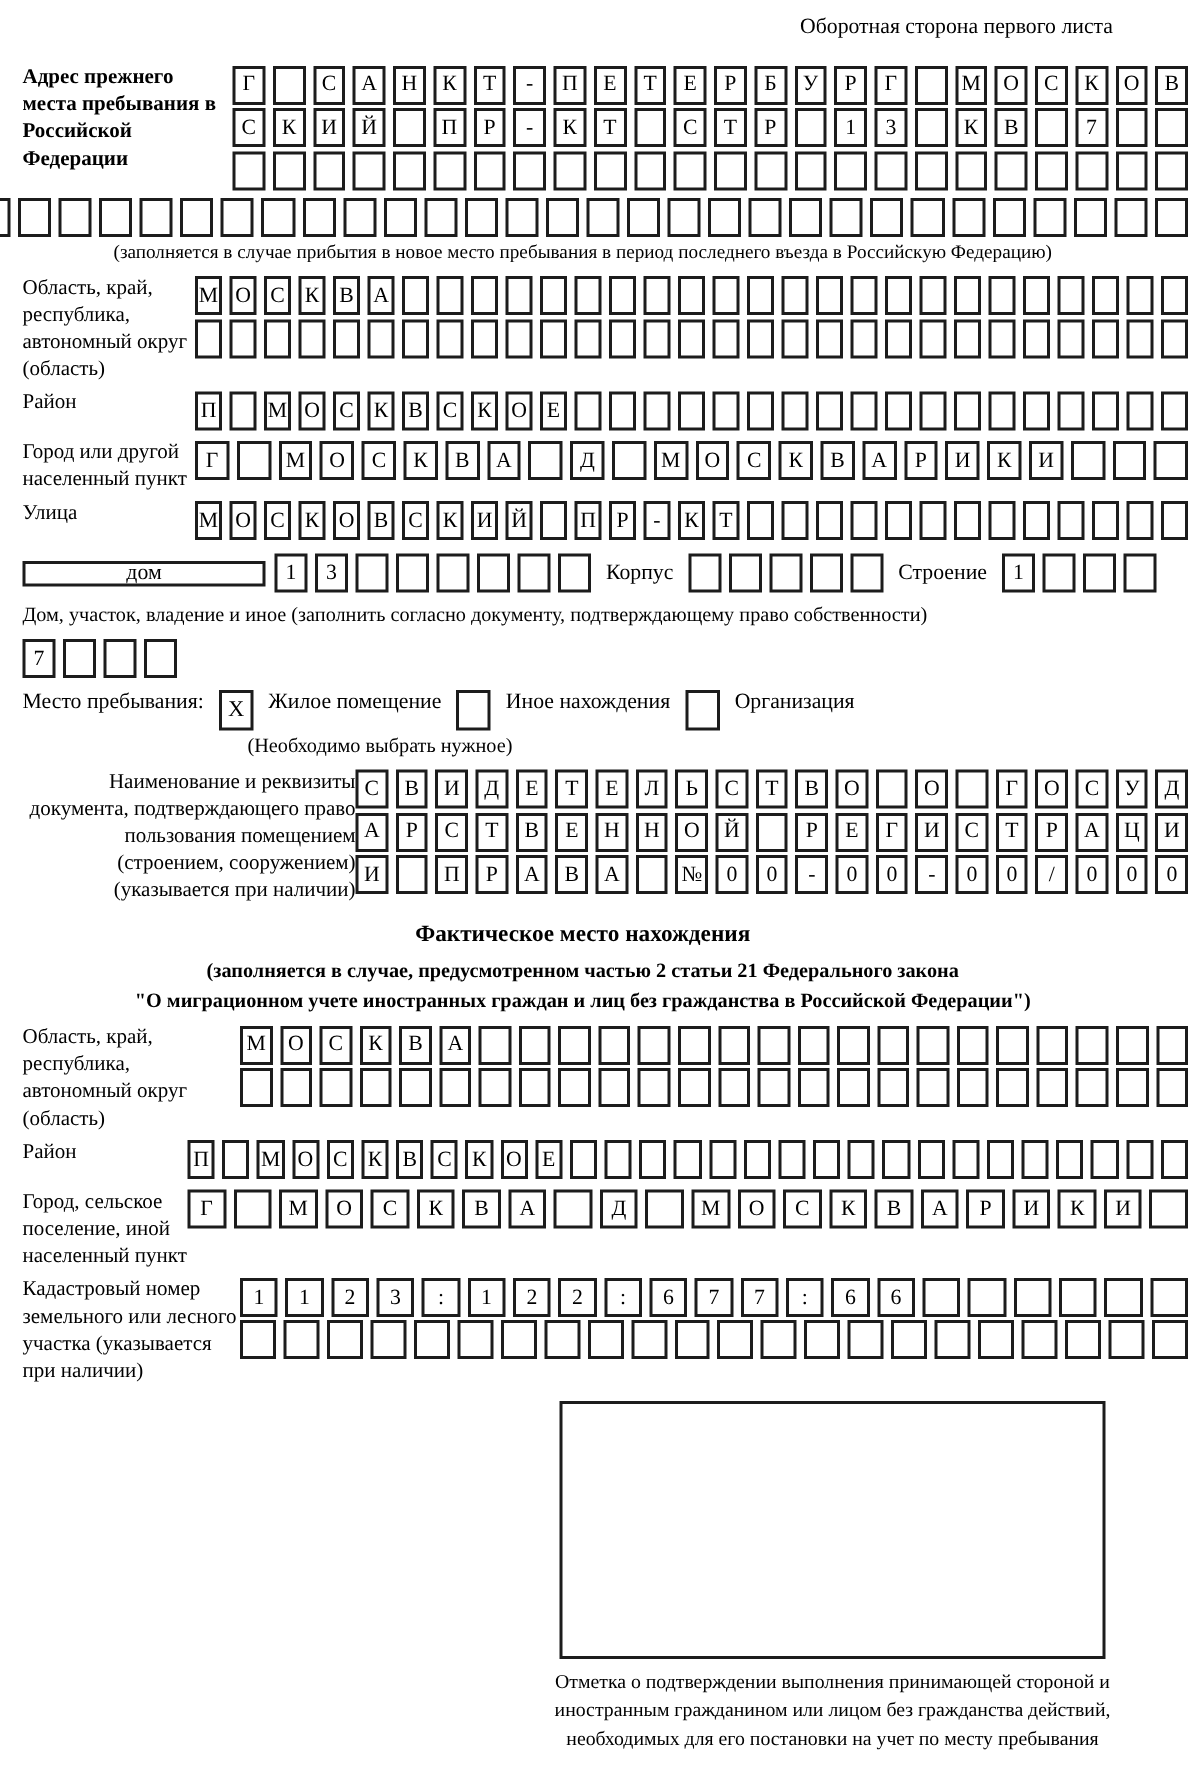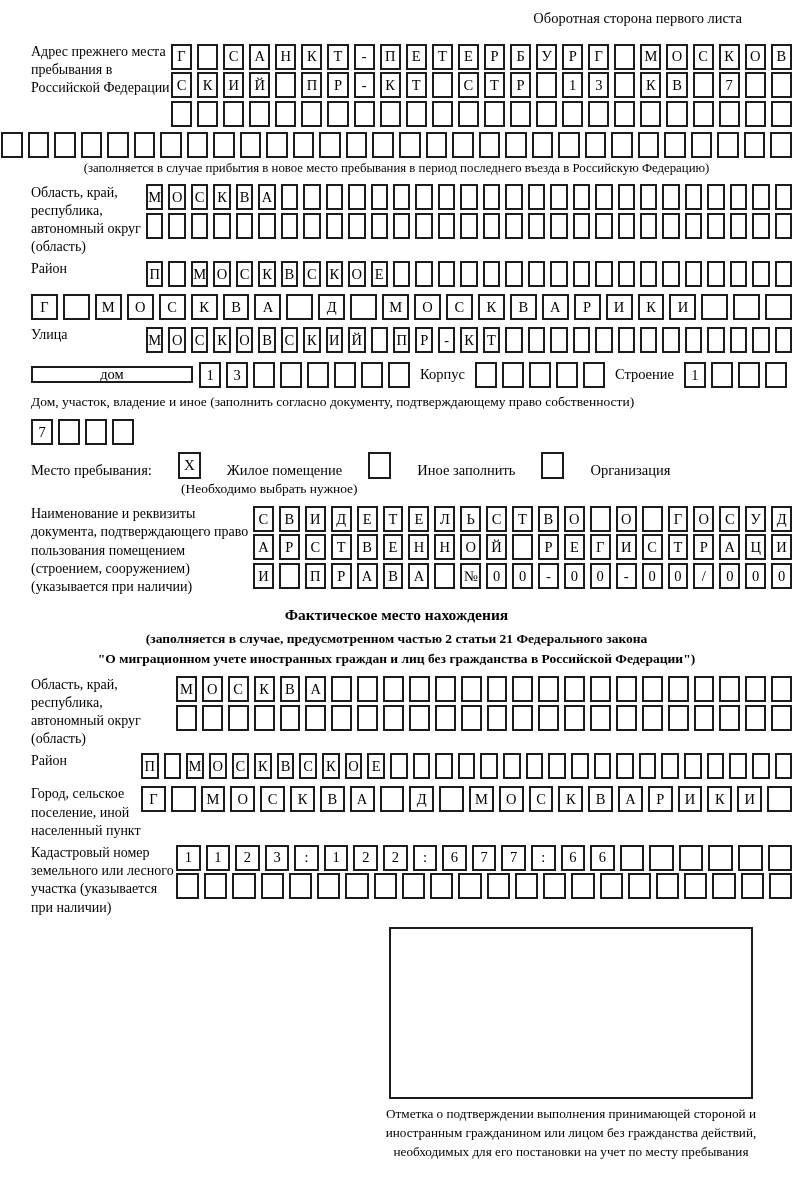--- a/index.html
+++ b/index.html
@@ -2,29 +2,29 @@
 <html><head>
 <meta charset="utf-8">
 <style>
   * { margin:0; padding:0; box-sizing:border-box; }
   html,body { width:800px; }
   body {
     width:800px; height:1180px; overflow:hidden;
     background:#ffffff; color:#000;
     font-family:"Liberation Serif","DejaVu Serif",serif;
   }
-  .page { padding:10px 8px 0 31px; width:800px; height:1180px; }
+  .page { padding:10px 8px 0 15px; width:800px; height:1180px; }
   .hdr-note { text-align:right; font-size:14.5px; padding-right:50px; margin-bottom:14px; }
 
   .field { display:flex; align-items:flex-start; margin:2px 0; }
   .flabel { font-size:14px; line-height:1.3; flex:0 0 auto; padding-top:2px; }
   .fcells { flex:1 1 auto; min-width:0; }
 
-  .lw140 { width:140px; } .lw115 { width:115px; } .lw110 { width:110px; }
-  .lw145 { width:145px; } .lw220 { width:222px; }
+  .lw140 { width:140px;font-weight:bold; } .lw115 { width:115px; } .lw110 { width:110px; }
+  .lw145 { width:145px; } .lw220 { width:222px;text-align:right; }
 
   .cellrow { display:flex; gap:5px; margin:2.5px 0; }
   .cell {
     flex:1 1 0; min-width:0; height:26px;
     border:2px solid #1c1c1c;
     display:flex; align-items:center; justify-content:center;
     font-size:14.5px; line-height:1;
   }
   .cell.fixed { flex:0 0 22px; }
 
@@ -42,21 +42,21 @@
     font-size:14.5px;
   }
   .lb-dom { width:162px; } .lb-kv { width:200px; }
   .inline-lbl { font-size:14.5px; padding:0 4px;text-align:right; }
 
   .checkbox {
     width:23px; height:27px; border:2px solid #1c1c1c;
     display:flex; align-items:center; justify-content:center;
     font-size:15px; flex:0 0 auto;
   }
-  .stay-row { display:flex; align-items:flex-end; gap:26px; margin:5px 0 2px 0; font-size:14.5px; }
+  .stay-row { display:flex; align-items:flex-start; gap:10px; margin:5px 0 2px 0; font-size:14.5px; }
   .stay-note { font-size:13.5px; margin:0 0 6px 150px; }
 
   .fact-note { text-align:center; font-size:13.5px; margin-left:-30px; line-height:1.5;font-weight:bold; }
 
   .stamp-wrap { margin:10px 0 0 358px; }
   .stamp-box { width:364px; height:172px; border:2px solid #1c1c1c; }
   .stamp-note { width:400px; margin:5px 0 0 340px; text-align:center; font-size:13.2px; line-height:1.45; }
 </style>
 </head>
 <body>
@@ -282,20 +282,21 @@
           <span class="cell"></span>
           <span class="cell"></span>
           <span class="cell"></span>
           <span class="cell"></span>
           <span class="cell"></span>
         </div>
     </div>
   </div>
 
   <div class="field">
+    <div class="flabel lw115">Город или другой населенный пункт</div>
     <div class="fcells">
       <div class="cellrow">
           <span class="cell">Г</span>
           <span class="cell"></span>
           <span class="cell">М</span>
           <span class="cell">О</span>
           <span class="cell">С</span>
           <span class="cell">К</span>
           <span class="cell">В</span>
           <span class="cell">А</span>
@@ -393,21 +394,21 @@
         <span class="cell fixed"></span>
         <span class="cell fixed"></span>
       </div>
   </div>
 
   <div class="stay-row">
     <span>Место пребывания:</span>
     <span class="checkbox">X</span>
     <span>Жилое помещение</span>
     <span class="checkbox"></span>
-    <span>Иное заполнить</span>
+    <span>Иное нахождения</span>
     <span class="checkbox"></span>
     <span>Организация</span>
   </div>
   <div class="stay-note">(Необходимо выбрать нужное)</div>
 
   <div class="field">
     <div class="flabel lw220">Наименование и реквизиты документа, подтверждающего право пользования помещением (строением, сооружением) (указывается при наличии)</div>
     <div class="fcells">
       <div class="cellrow">
           <span class="cell">С</span>

